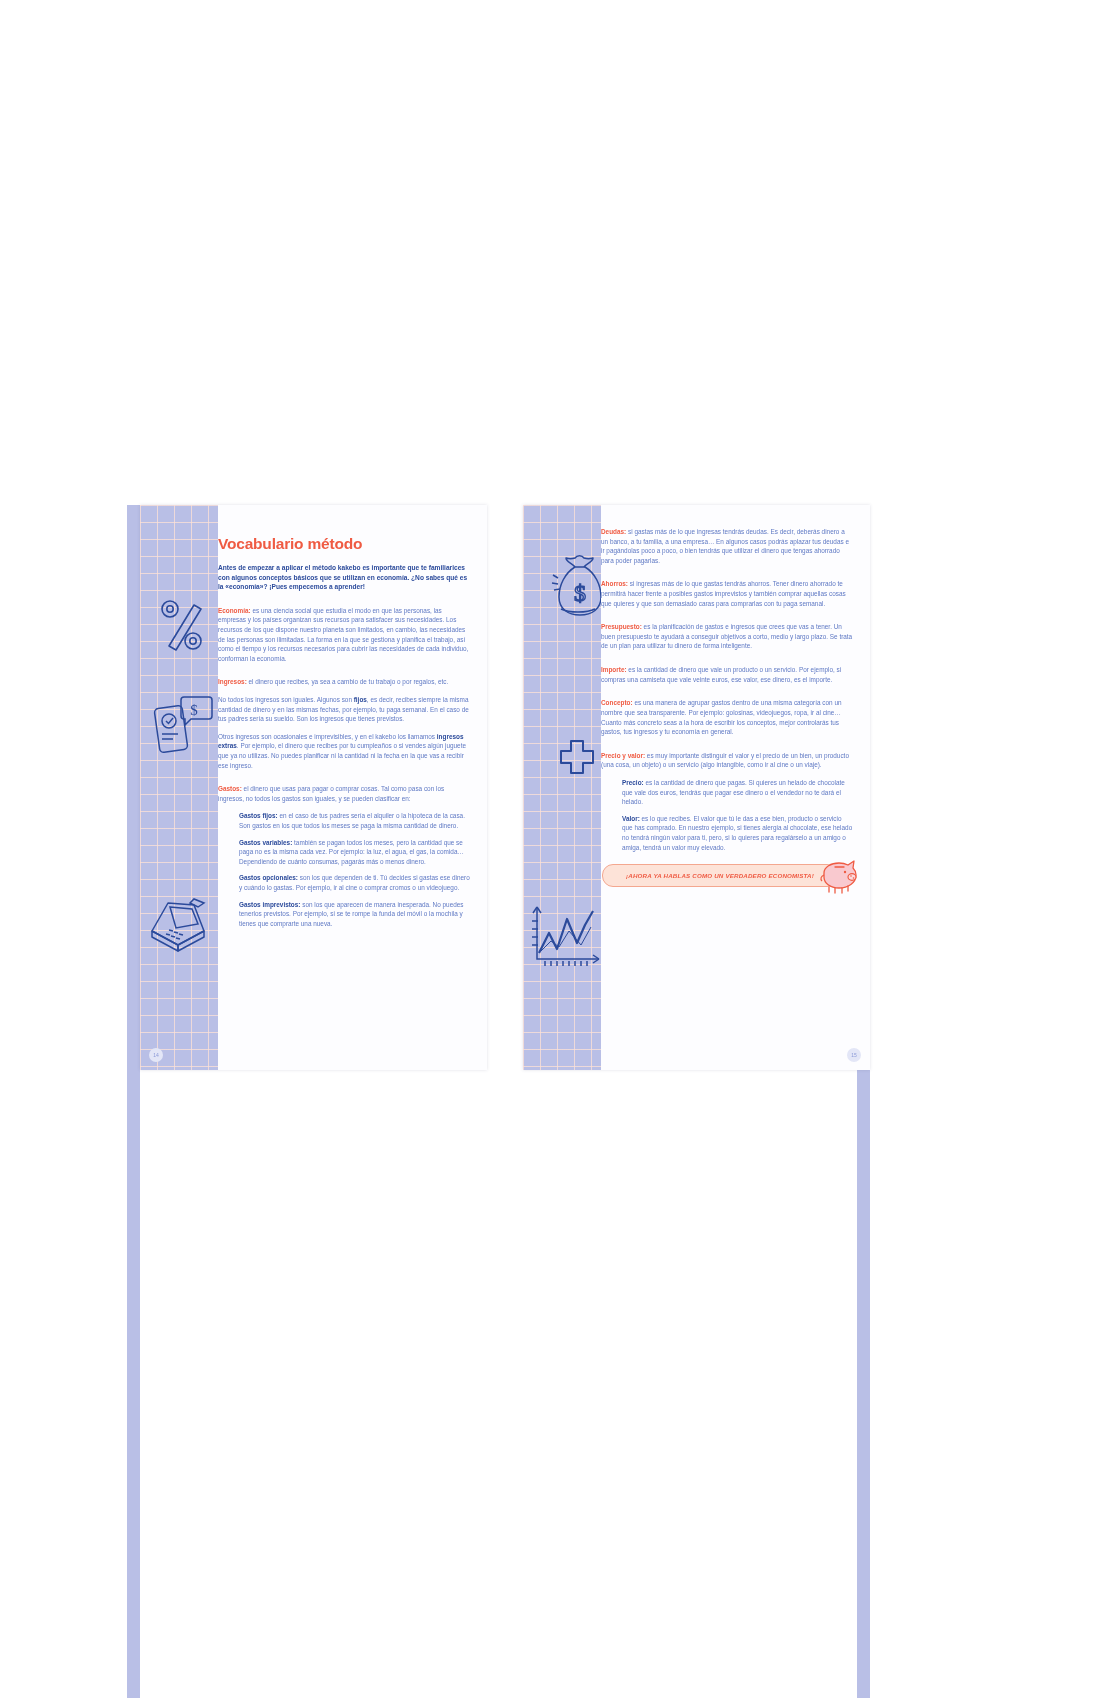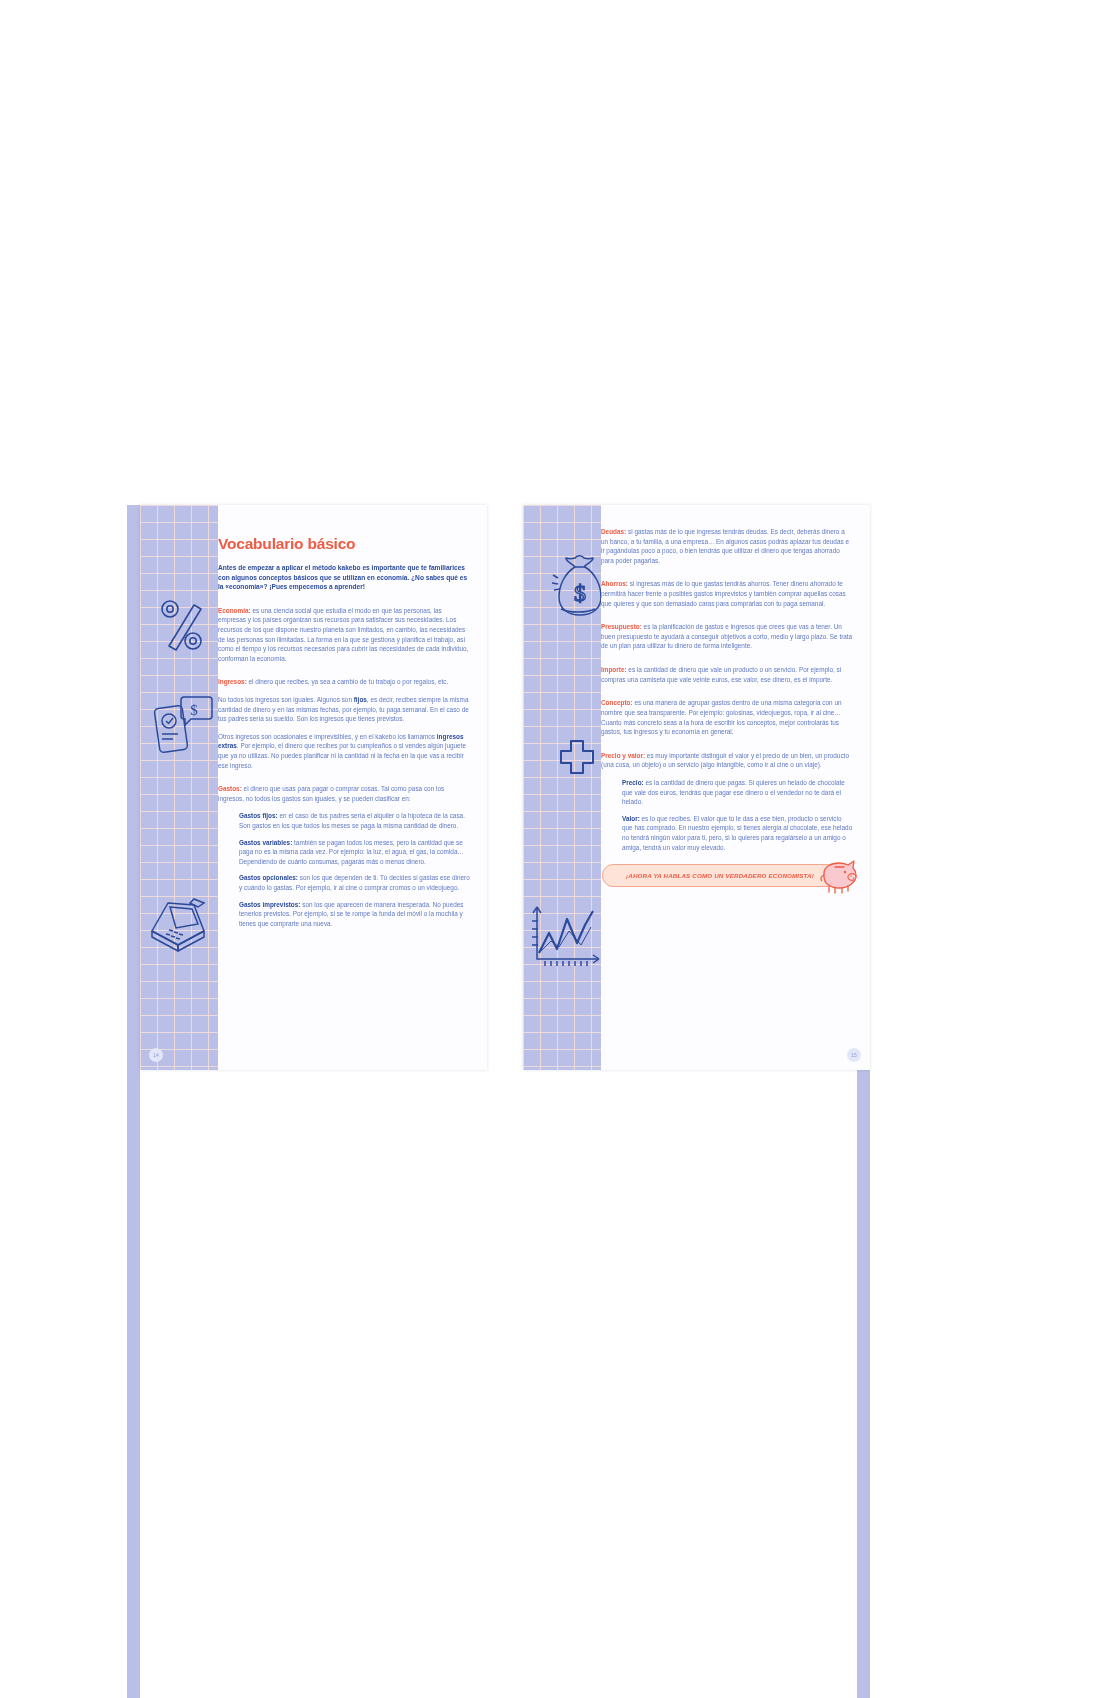--- a/index.html
+++ b/index.html
@@ -205,21 +205,21 @@
         <path d="M6 34 l26 14 l0 6 l-26 -14 z" stroke-linejoin="round"></path>
         <path d="M32 48 l26 -14 l0 6 l-26 14 z" stroke-linejoin="round"></path>
         <path d="M23 33 l4 1 M28 35 l4 1 M33 37 l4 1"></path>
         <path d="M20 37 l4 1 M25 39 l4 1 M30 41 l4 1"></path>
         <path d="M44 6 l4 -4 l10 4 l-6 4 z"></path>
       </svg>
     </div>
 
     <div class="content">
       <div class="inner" id="left-inner">
-        <h1 class="title">Vocabulario básico</h1>
+        <h1 class="title">Vocabulario método</h1>
         <p class="lead">Antes de empezar a aplicar el método kakebo es importante que te familiarices con algunos conceptos básicos que se utilizan en economía. ¿No sabes qué es la «economía»? ¡Pues empecemos a aprender!</p>
         <div id="left-entries">
             <p class="para spaced"><span class="term">Economía:</span> es una ciencia social que estudia el modo en que las personas, las empresas y los países organizan sus recursos para satisfacer sus necesidades. Los recursos de los que dispone nuestro planeta son limitados, en cambio, las necesidades de las personas son ilimitadas. La forma en la que se gestiona y planifica el trabajo, así como el tiempo y los recursos necesarios para cubrir las necesidades de cada individuo, conforman la economía.</p>
             <p class="para spaced"><span class="term">Ingresos:</span> el dinero que recibes, ya sea a cambio de tu trabajo o por regalos, etc.</p>
             <p class="para">No todos los ingresos son iguales. Algunos son <b class="inline">fijos</b>, es decir, recibes siempre la misma cantidad de dinero y en las mismas fechas, por ejemplo, tu paga semanal. En el caso de tus padres sería su sueldo. Son los ingresos que tienes previstos.</p>
             <p class="para">Otros ingresos son ocasionales e imprevisibles, y en el kakebo los llamamos <b class="inline">ingresos extras</b>. Por ejemplo, el dinero que recibes por tu cumpleaños o si vendes algún juguete que ya no utilizas. No puedes planificar ni la cantidad ni la fecha en la que vas a recibir ese ingreso.</p>
             <p class="para spaced"><span class="term">Gastos:</span> el dinero que usas para pagar o comprar cosas. Tal como pasa con los ingresos, no todos los gastos son iguales, y se pueden clasificar en:</p>
             <p class="para sub"><span class="term-blue">Gastos fijos:</span> en el caso de tus padres sería el alquiler o la hipoteca de la casa. Son gastos en los que todos los meses se paga la misma cantidad de dinero.</p>
             <p class="para sub"><span class="term-blue">Gastos variables:</span> también se pagan todos los meses, pero la cantidad que se paga no es la misma cada vez. Por ejemplo: la luz, el agua, el gas, la comida… Dependiendo de cuánto consumas, pagarás más o menos dinero.</p>
             <p class="para sub"><span class="term-blue">Gastos opcionales:</span> son los que dependen de ti. Tú decides si gastas ese dinero y cuándo lo gastas. Por ejemplo, ir al cine o comprar cromos o un videojuego.</p>

